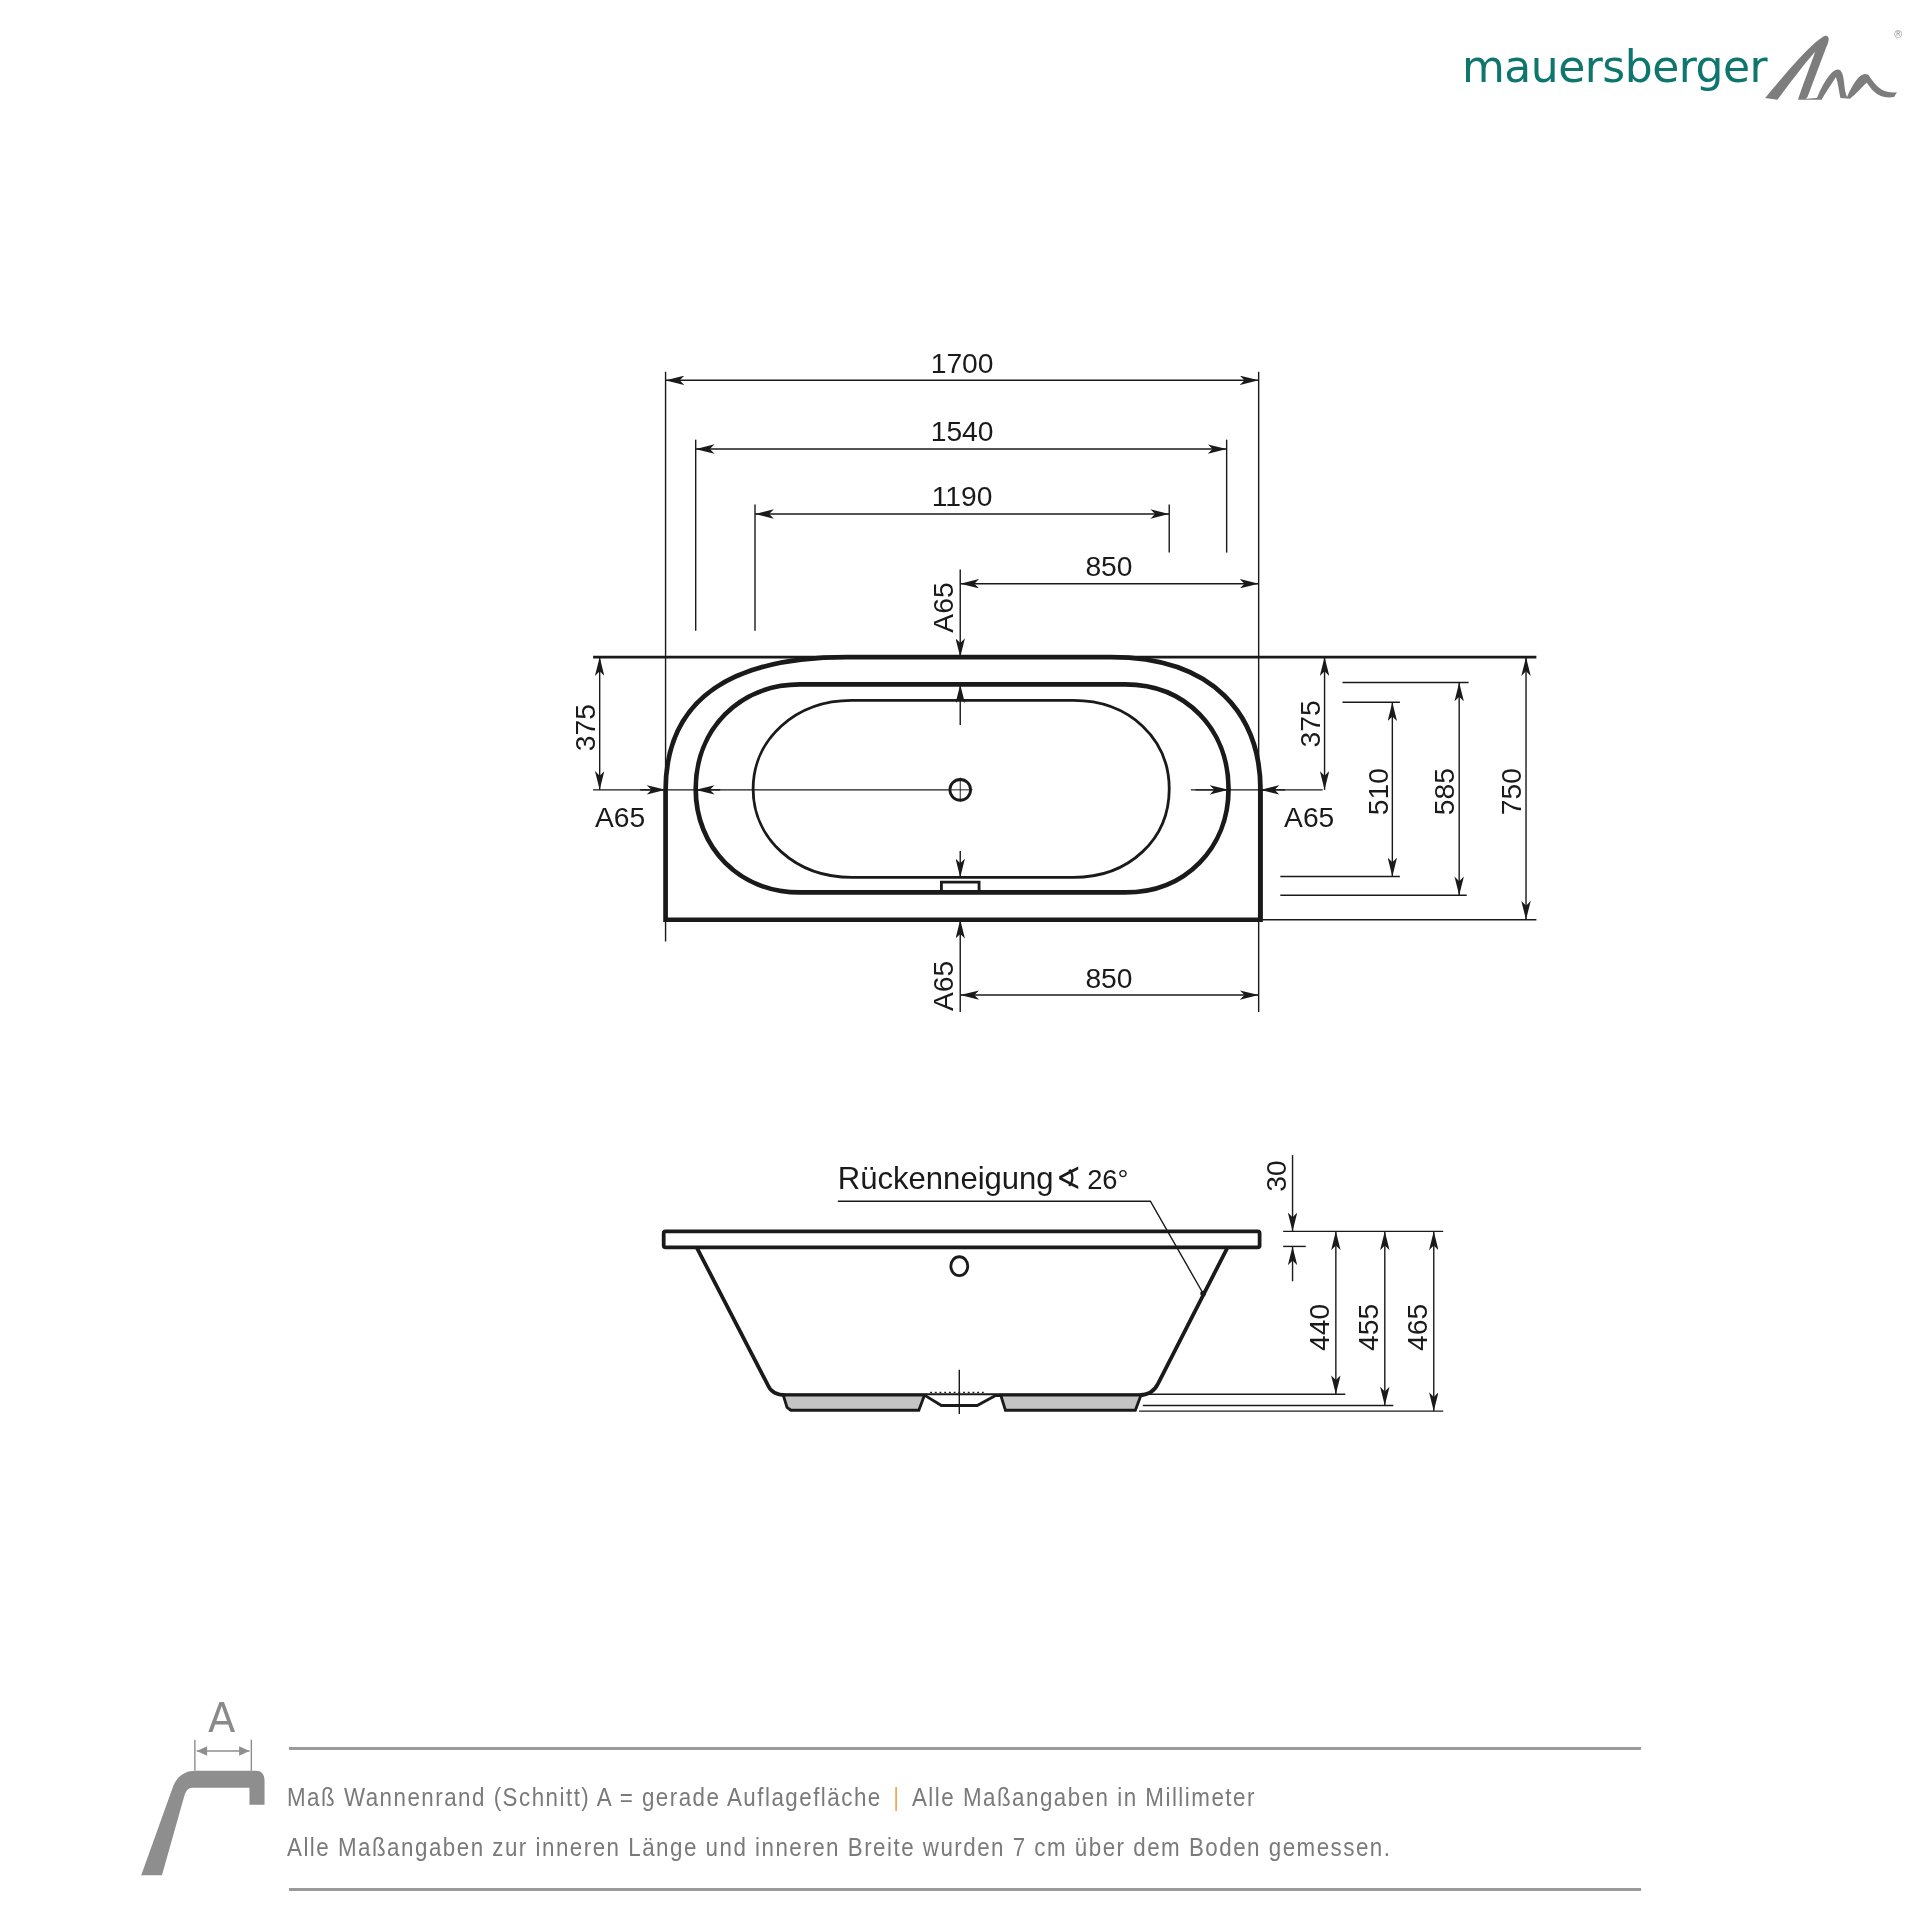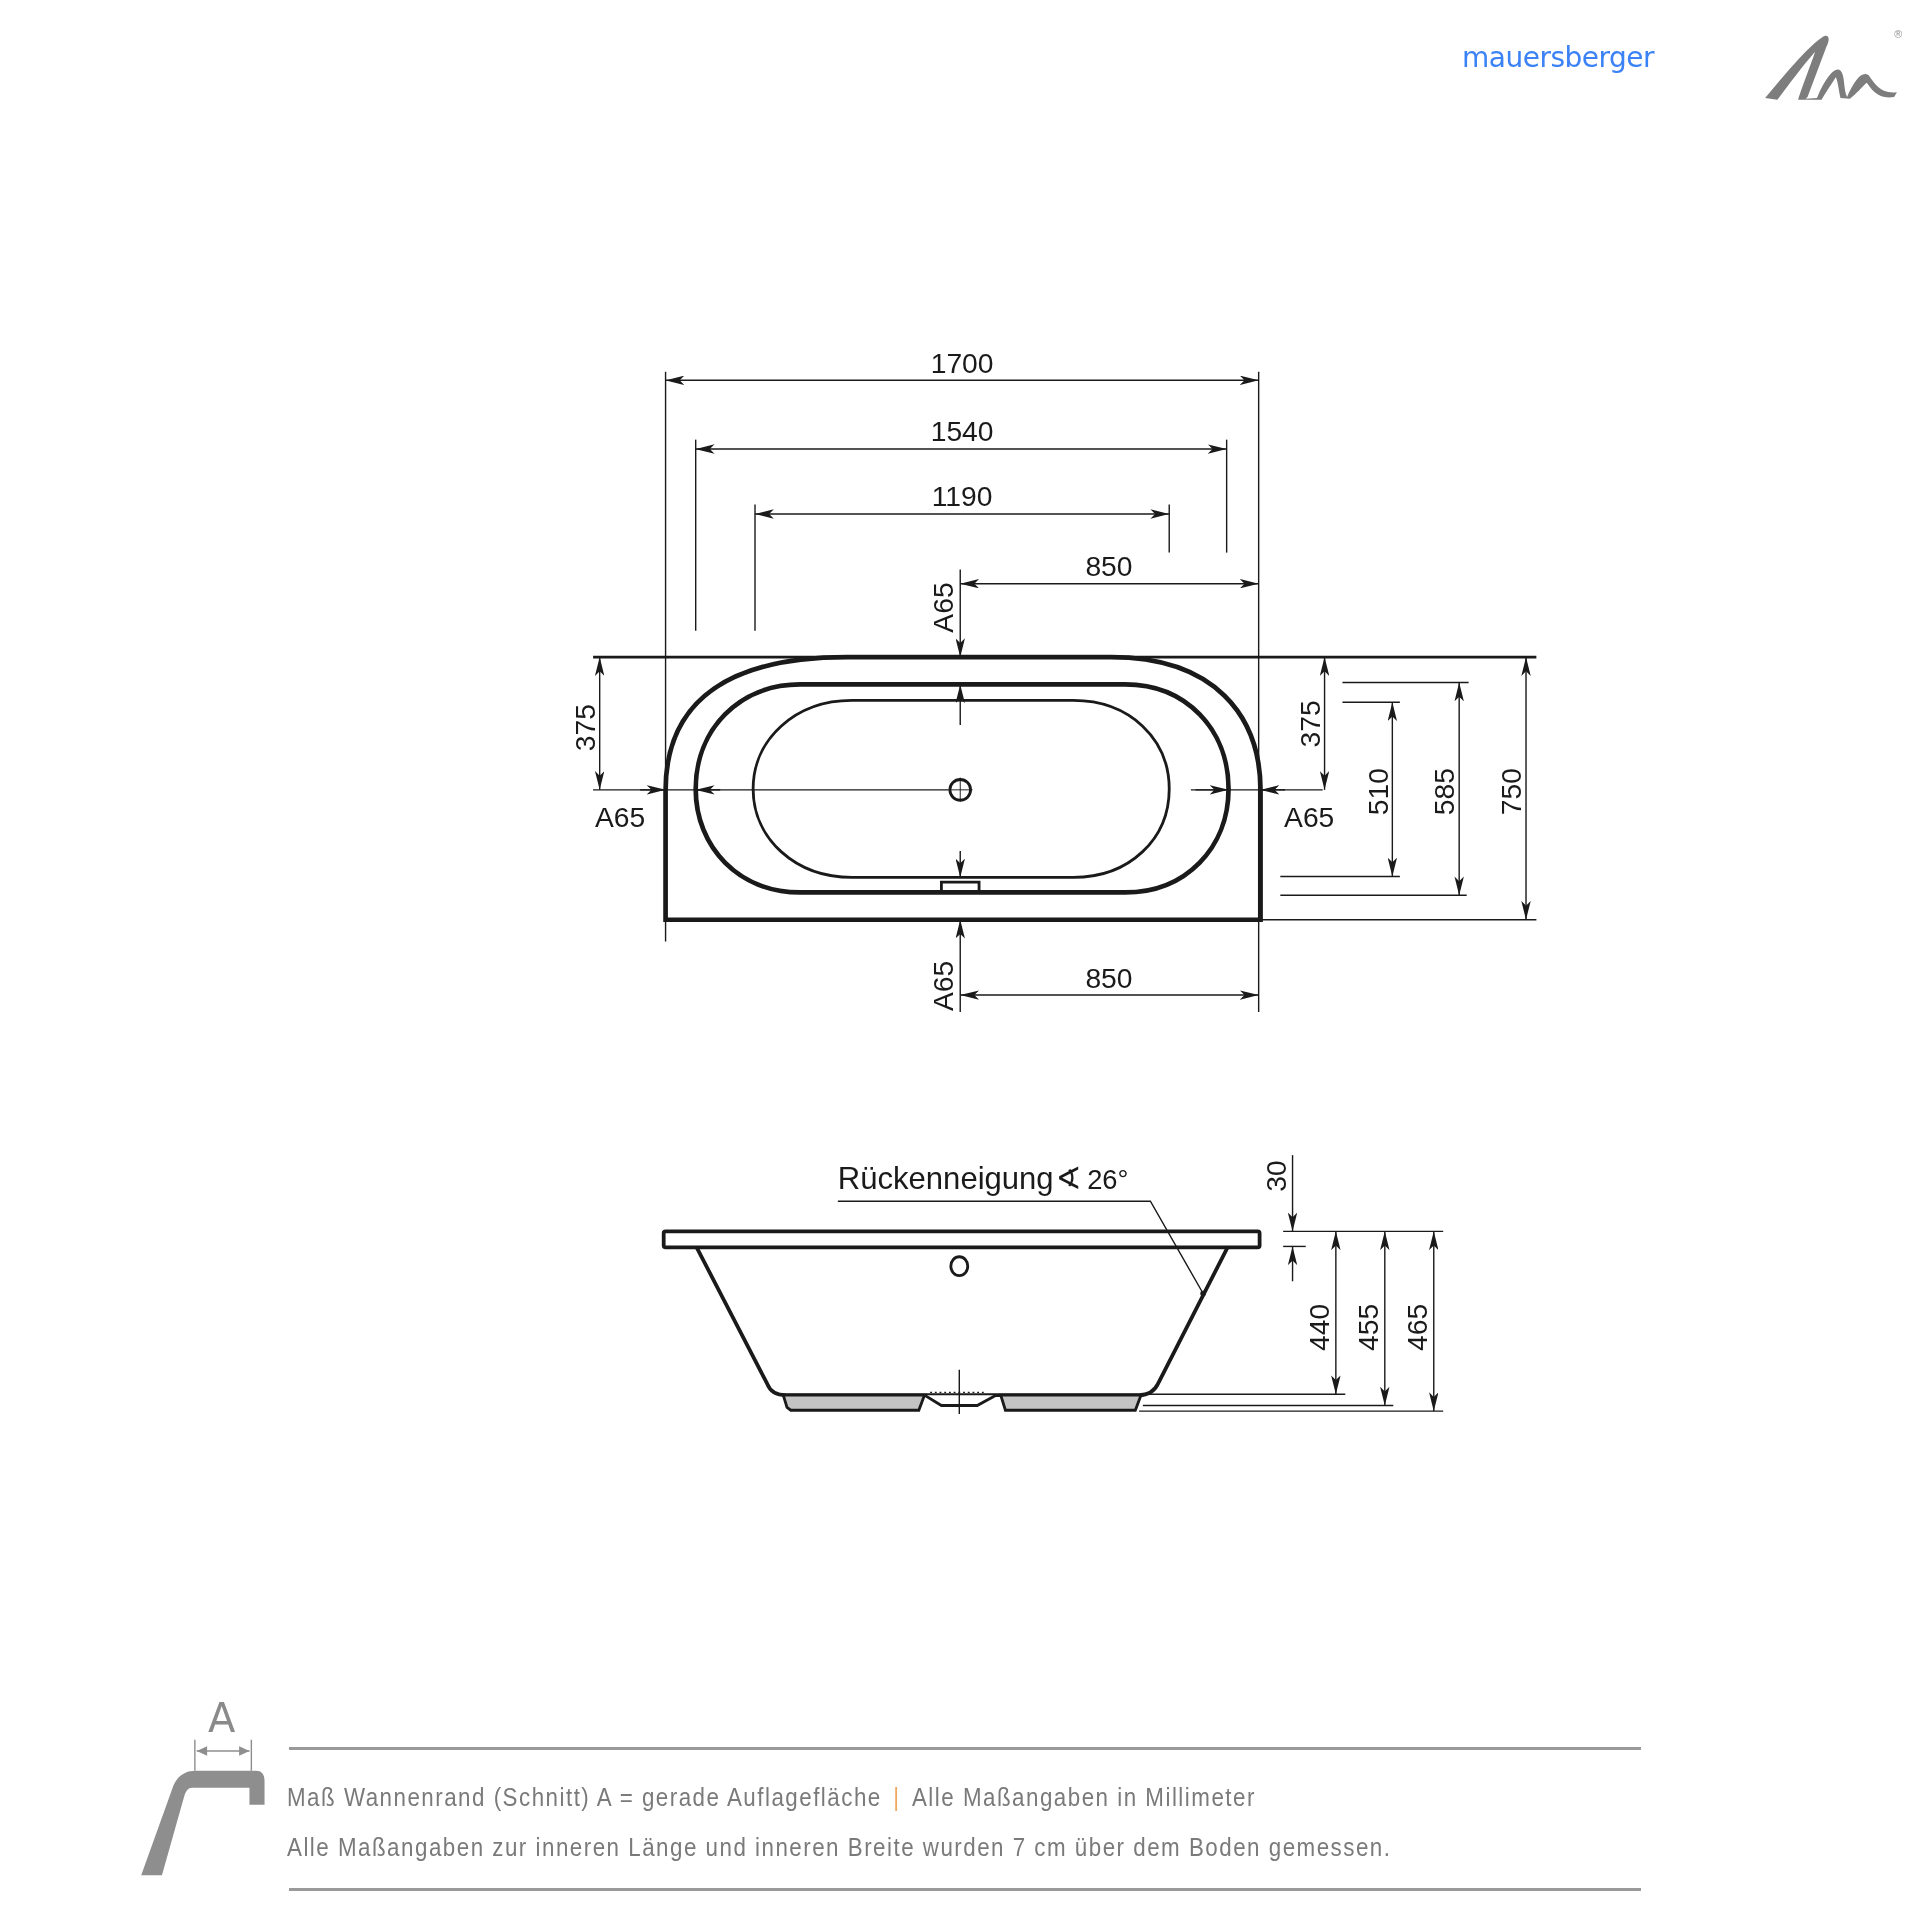--- a/index.html
+++ b/index.html
@@ -1,19 +1,19 @@
 <!DOCTYPE html>
 <html style="font-size:15px"><head>
 <meta charset="utf-8">
 <style>
   html, body { margin: 0; padding: 0; background: #ffffff; }
   body { width: 1928px; height: 1928px; position: relative; overflow: hidden; font-family: "Liberation Sans", sans-serif; }
   #drawing { position: absolute; left: 0; top: 0; width: 1928px; height: 1928px; }
   .dim-text { font-family: "Liberation Sans", sans-serif; font-size: 30px; fill: #1a1a1a; }
-  .logo-text { position: absolute; left: 1462px; top: 41px; font-family: "DejaVu Sans", sans-serif; font-size: 28px; color: #3b82f6; letter-spacing: -0.5px; }
+  .logo-text { position: absolute; left: 1462px; top: 41px; font-family: "DejaVu Sans", sans-serif; font-size: 44px; color: #0f766e; letter-spacing: -0.5px; }
   .reg { position: absolute; left: 1893px; top: 28px; font-size: 10.4px; color: #999; font-family: "DejaVu Sans", sans-serif; }
   .footer-line { position: absolute; left: 287px; font-family: "Liberation Sans", sans-serif; font-size: 25.4px; color: #7a7a7a; letter-spacing: 1.7px; white-space: nowrap; transform: scaleX(0.88); transform-origin: left center; }
   .footer-line .sep { color: #f0a860; margin: 0 13px; }
   .rule { position: absolute; left: 289px; width: 1352px; height: 2.8px; background: #9a9a9a; }
   .a-label { position: absolute; left: 208px; top: 1695px; font-family: "DejaVu Sans", sans-serif; font-size: 40px; color: #8a8a8a; }
 </style>
 </head>
 <body>
 
 <div>

